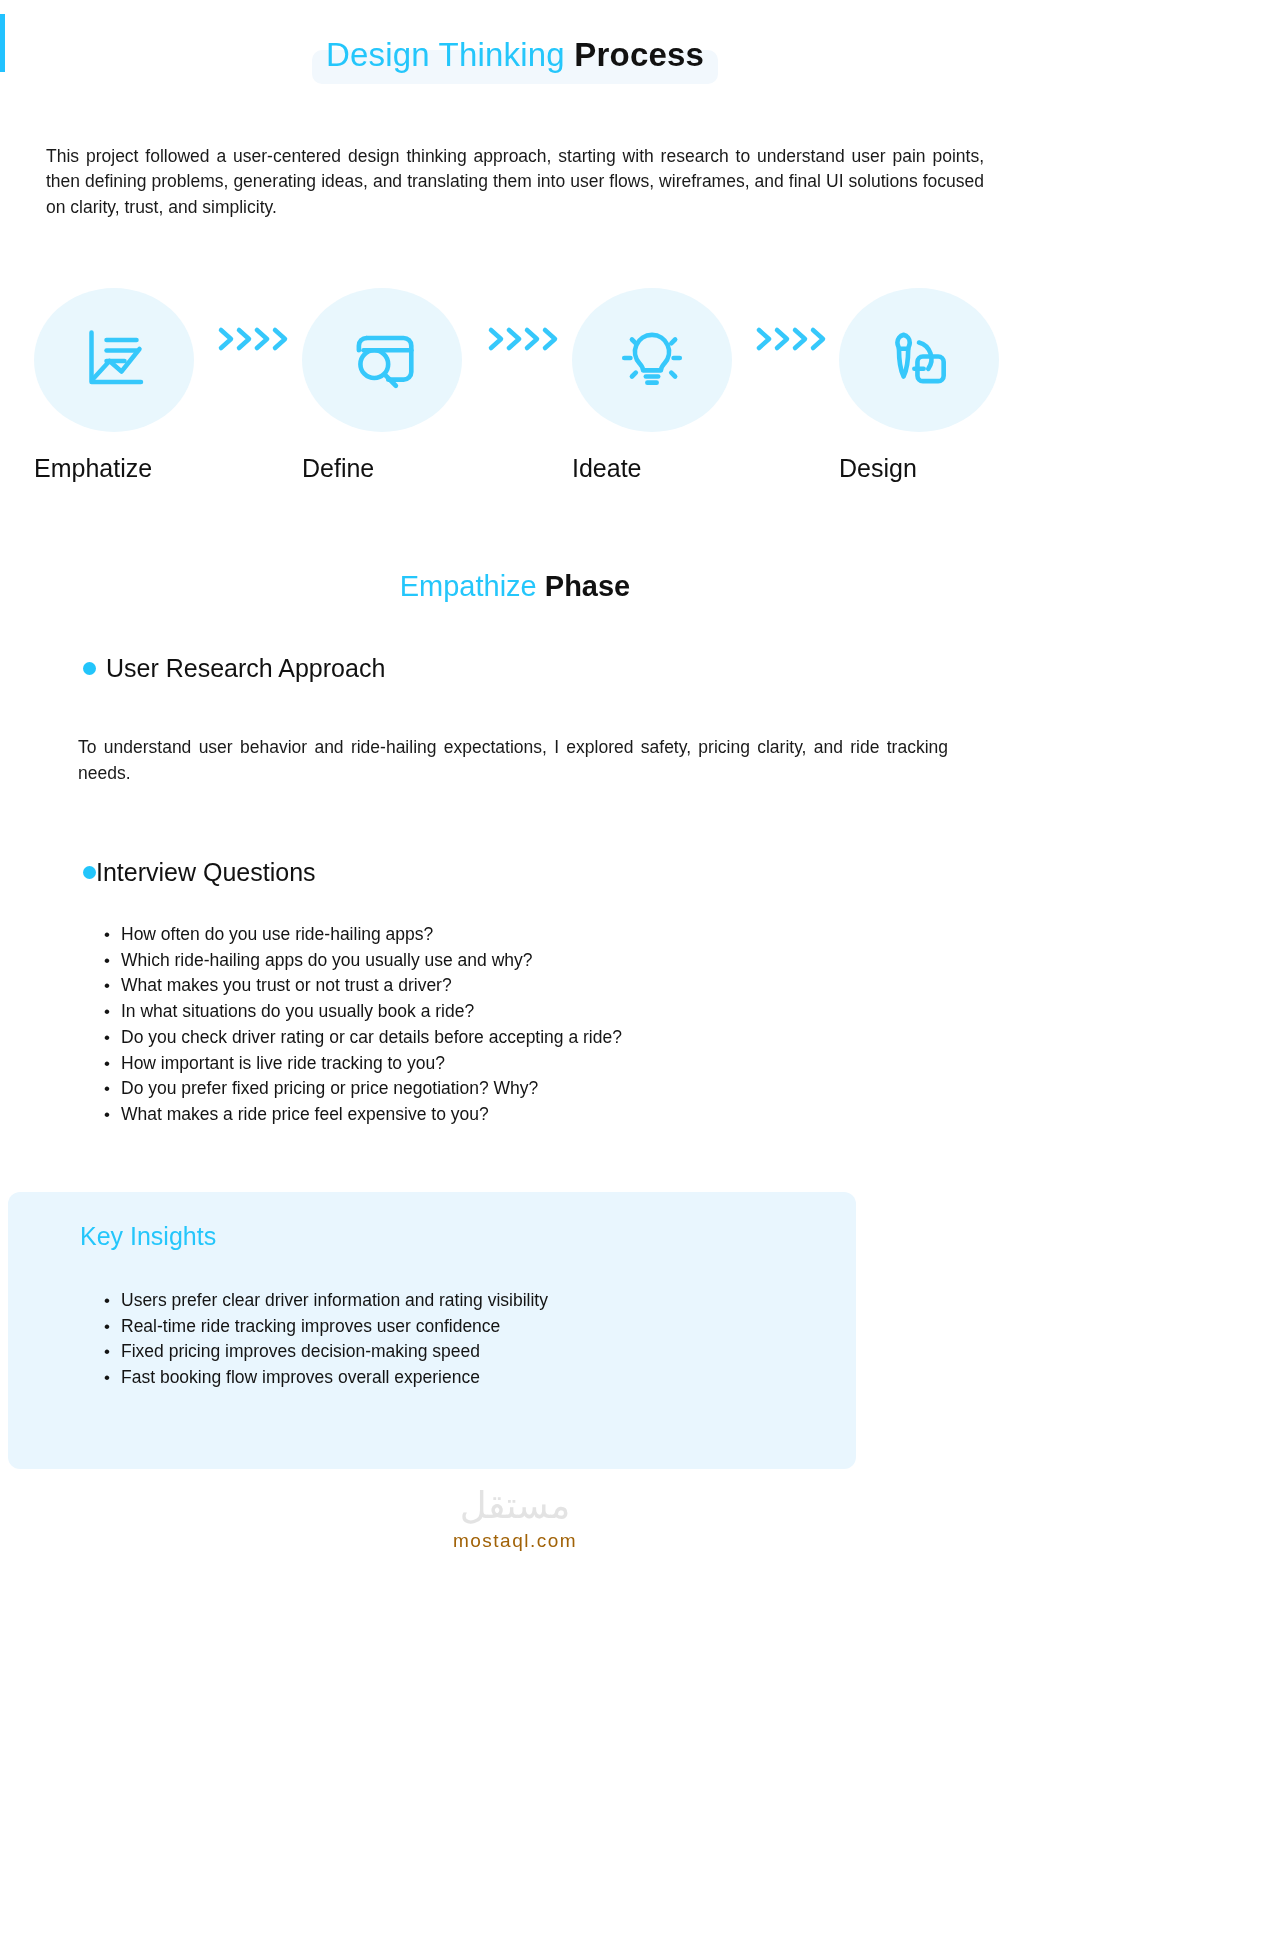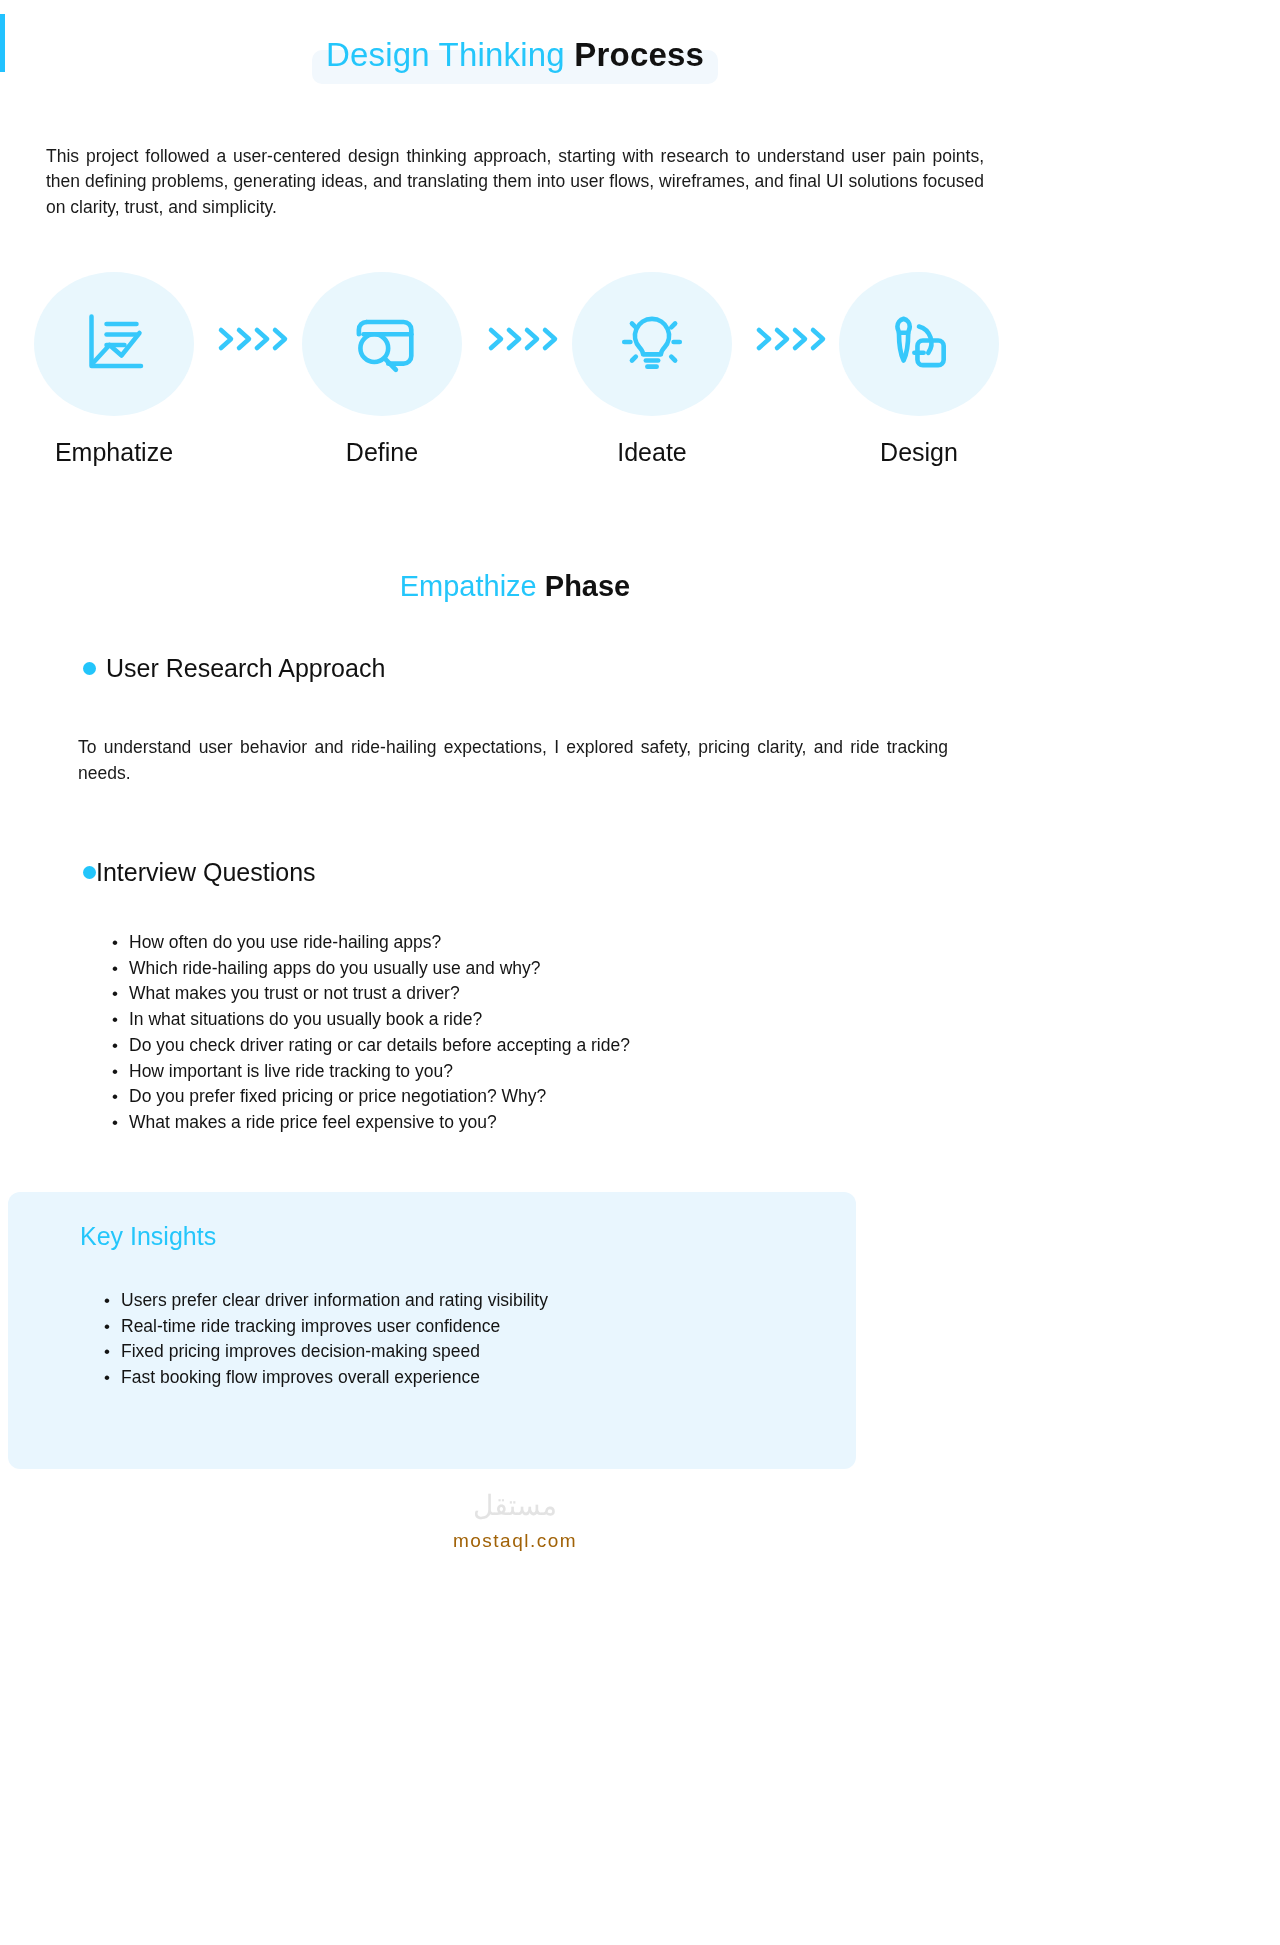--- a/index.html
+++ b/index.html
@@ -77,23 +77,23 @@
   
   .process {
     position: absolute;
     top: 272px;
     left: 34px;
     width: 966px;
     height: 212px;
   }
   .stage {
     position: absolute;
-    top: 0;
+    top: 16px;
     width: 160px;
-    text-align: center;
+    text-align: left;
   }
   .stage-circle {
     width: 160px;
     height: 144px;
     border-radius: 50%;
     background: #e9f7fd;
     display: flex;
     align-items: center;
     justify-content: center;
   }
@@ -164,21 +164,21 @@
     color: #1a1a1a;
   }
 
   
   .q-list {
     position: absolute;
     top: 922px;
     left: 104px;
     width: 840px;
     list-style: none;
-    margin: 8px;
+    margin: 0;
     padding: 0;
   }
   .q-list li,
   .ins-list li {
     font-size: 17.5px;
     line-height: 25.7px;
     color: #141414;
     position: relative;
     padding-left: 17px;
     white-space: nowrap;
@@ -222,21 +222,21 @@
   
   .footer {
     position: absolute;
     top: 1483px;
     left: 0;
     width: 1030px;
     text-align: center;
     user-select: none;
   }
   .wm-ar {
-    font-size: 28px;
+    font-size: 37px;
     color: #e3e3e3;
     letter-spacing: 1px;
     line-height: 46px;
   }
   .wm-en {
     font-size: 19px;
     color: #a16207;
     letter-spacing: 1.5px;
     line-height: 24px;
   }

